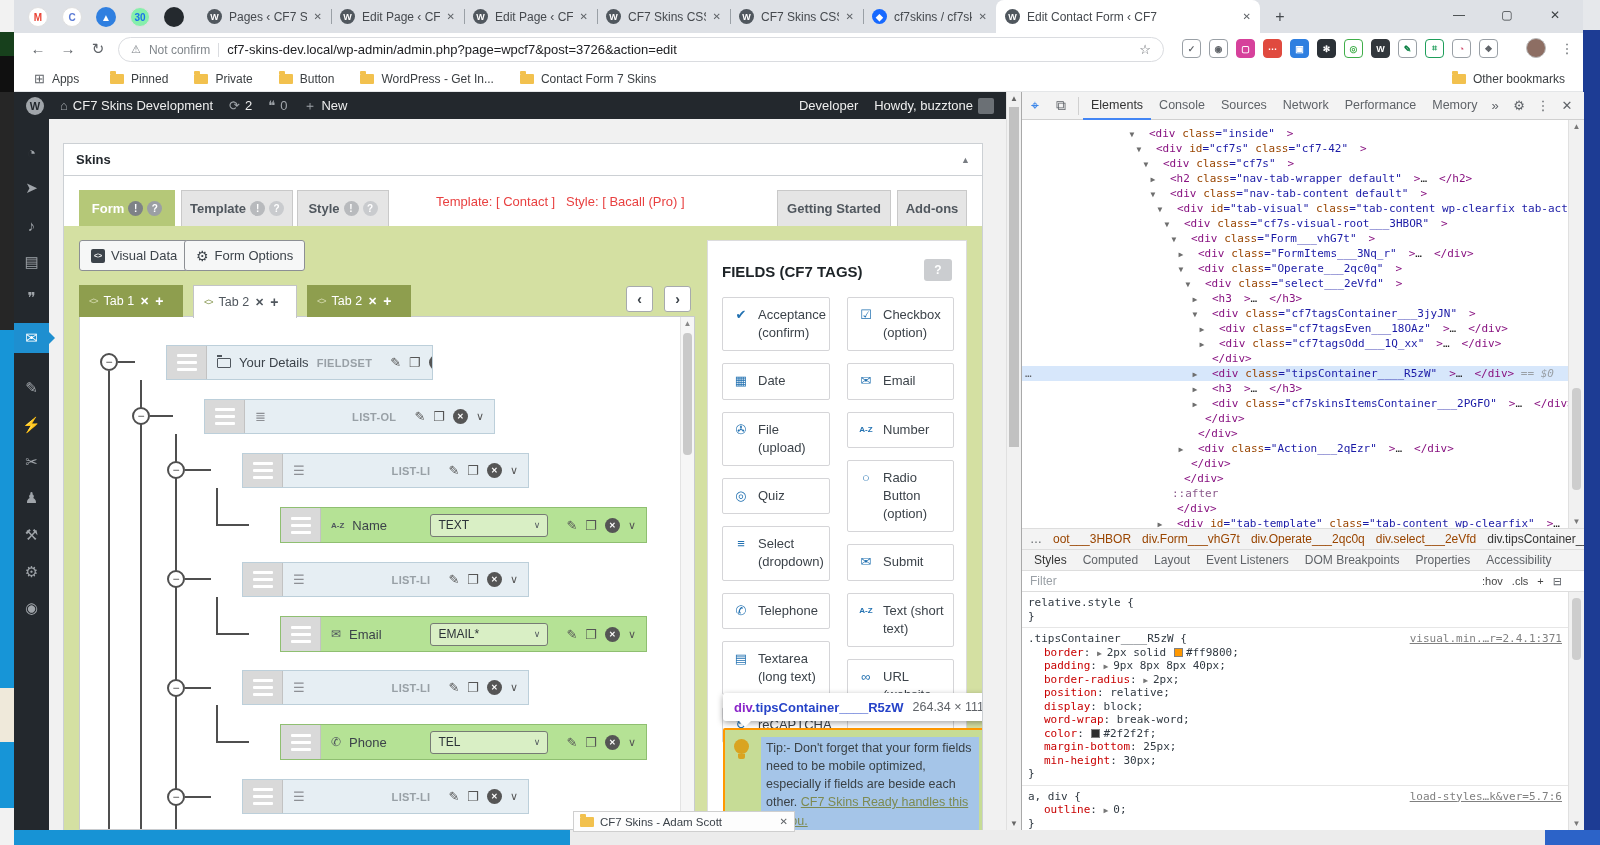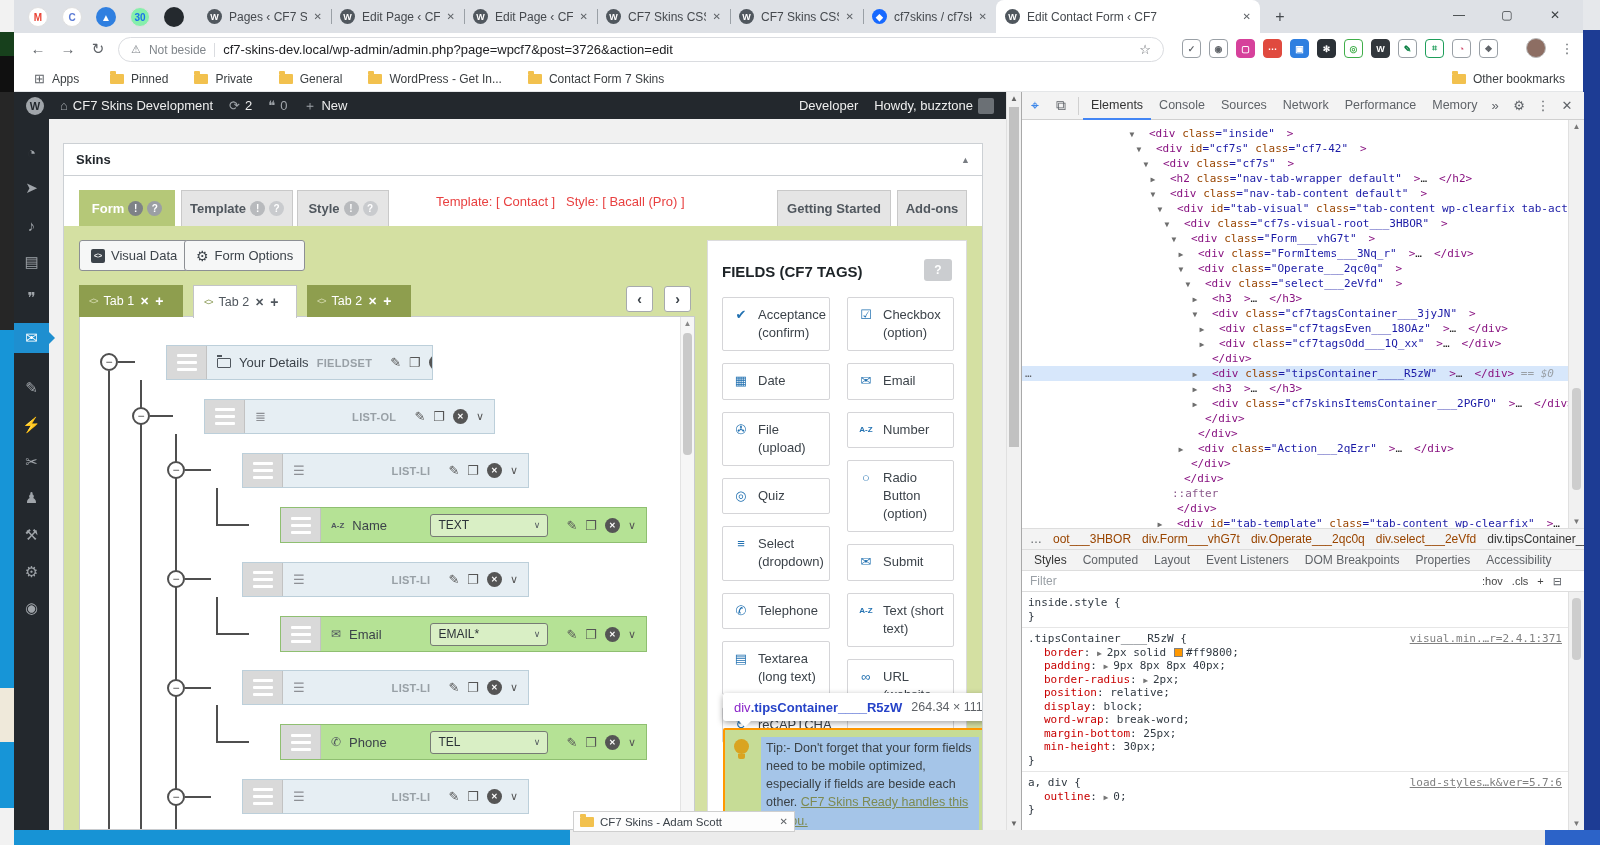--- a/index.html
+++ b/index.html
@@ -120,21 +120,21 @@
   .fbtn .ic{width:18px;flex:0 0 auto;color:var(--field-blue,#2271b1);font-size:13px;text-align:center;padding-top:1px;}
   .fbtn .ic.txt{font-size:8px;font-weight:bold;padding-top:4px;}
   .fbtn .lb{font-size:13px;color:#3c434a;line-height:1.4;}
   #tipbox{position:absolute;left:659px;top:502px;width:264px;height:111px;border:2px solid var(--tip-border,#ff9800);border-radius:2px;background:#c6dc96;z-index:8;}
   #tip-content{position:absolute;left:36px;top:7px;right:6px;bottom:6px;background:#a5c5e8;padding:2px 5px;font-size:12.5px;line-height:1.45;color:#3a4145;}
   #tip-content .lnk{color:#7d8a52;text-decoration:underline;}
   .bulb{position:absolute;left:9px;top:9px;width:15px;height:15px;border-radius:50%;background:#d9a421;}
   .bulb::after{content:"";position:absolute;left:4px;top:15px;width:7px;height:5px;background:#d9a421;border-radius:0 0 2px 2px;}
   #inspect-tooltip{position:absolute;left:659px;top:467px;height:28px;background:#fff;border-radius:3px;box-shadow:0 2px 6px rgba(0,0,0,.35);display:flex;align-items:center;gap:9px;padding:0 11px;z-index:9;white-space:nowrap;}
   #inspect-tooltip::after{content:"";position:absolute;left:16px;bottom:-6px;border:6px solid transparent;border-top-color:#fff;border-bottom:none;}
-  #inspect-tooltip .tg{color:#8a24c9;font-weight:normal;font-size:13px;}
+  #inspect-tooltip .tg{color:#8a24c9;font-weight:bold;font-size:13px;}
   #inspect-tooltip .cl{color:#2643c8;font-weight:bold;font-size:13px;}
   #inspect-tooltip .dm{color:#5f6368;font-size:12.5px;}
 
   
   #page-scroll{left:1006px;top:92px;width:15px;height:738px;background:#f1f1f1;border-left:1px solid #e0e0e0;}
   #page-scroll .ar{position:absolute;left:0;width:14px;text-align:center;font-size:8px;color:#666;}
   #page-scroll .th{position:absolute;left:2px;width:10px;background:#c1c1c1;}
 
   
   #devtools{left:1021px;top:92px;width:562px;height:738px;background:#fff;border-left:1px solid #a9a9a9;font-family:"Liberation Sans",sans-serif;}
@@ -262,21 +262,21 @@
       <span class="winctl" style="left: 1474px;">▢</span>
       <span class="winctl" style="left: 1522px;">✕</span>
     </div>
 
   <div class="abs" id="toolbar">
     <span class="navic" style="left:12px;">←</span>
     <span class="navic" style="left:42px;">→</span>
     <span class="navic" style="left:72px;">↻</span>
     <div id="omnibox">
       <span class="warn">⚠</span>
-      <span class="sec">Not beside</span>
+      <span class="sec">Not confirm</span>
       <span class="div"></span>
       <span class="url">cf7-skins-dev.local/wp-admin/admin.php?page=wpcf7&amp;post=3726&amp;action=edit</span>
       <span class="star">☆</span>
     </div>
     <div id="ext-row">
         <span class="ext abs" style="left: 1168px; background: rgb(255, 255, 255); color: rgb(95, 99, 104); border: 1px solid rgb(154, 160, 166);">✓</span>
         <span class="ext abs" style="left: 1195px; background: rgb(255, 255, 255); color: rgb(95, 99, 104); border: 1px solid rgb(154, 160, 166);">◉</span>
         <span class="ext abs" style="left: 1222px; background: rgb(214, 65, 155); color: rgb(255, 255, 255); border: 1px solid rgb(214, 65, 155);">▢</span>
         <span class="ext abs" style="left: 1249px; background: rgb(224, 74, 63); color: rgb(255, 255, 255); border: 1px solid rgb(224, 74, 63);">⋯</span>
         <span class="ext abs" style="left: 1276px; background: rgb(47, 127, 224); color: rgb(255, 255, 255); border: 1px solid rgb(47, 127, 224);">▣</span>
@@ -301,21 +301,21 @@
         <span class="bmitem">
           <span class="folder"></span>
           <span class="lbl">Pinned</span>
         </span>
         <span class="bmitem">
           <span class="folder"></span>
           <span class="lbl">Private</span>
         </span>
         <span class="bmitem">
           <span class="folder"></span>
-          <span class="lbl">General</span>
+          <span class="lbl">Button</span>
         </span>
         <span class="bmitem">
           <span class="folder"></span>
           <span class="lbl">WordPress - Get In...</span>
         </span>
         <span class="bmitem">
           <span class="folder"></span>
           <span class="lbl">Contact Form 7 Skins</span>
         </span>
       </div>
@@ -777,30 +777,31 @@
     <div id="dt-filter">
       <span class="ph">Filter</span>
       <span class="r" id="dt-filter-right">
           <span>:hov</span>
           <span>.cls</span>
           <span>+</span>
           <span class="ic">⊟</span>
         </span>
     </div>
     <div id="dt-rules">
-        <div class="rline"><span>inside.style</span><span> {</span></div>
+        <div class="rline"><span>relative.style</span><span> {</span></div>
         <div class="rclose">}</div>
         <div class="rsep"></div>
         <div class="rline"><span>.tipsContainer____R5zW</span><span> {</span><span class="rlink">visual.min.…r=2.4.1:371</span></div>
         <div class="pline"><span class="pn">border</span><span>: </span><span class="parrow">▶ </span><span>2px solid </span><span class="swatch" style="background: rgb(255, 152, 0);"></span><span>#ff9800</span><span>;</span></div>
         <div class="pline"><span class="pn">padding</span><span>: </span><span class="parrow">▶ </span><span>9px 8px 8px 40px</span><span>;</span></div>
         <div class="pline"><span class="pn">border-radius</span><span>: </span><span class="parrow">▶ </span><span>2px</span><span>;</span></div>
         <div class="pline"><span class="pn">position</span><span>: </span><span>relative</span><span>;</span></div>
         <div class="pline"><span class="pn">display</span><span>: </span><span>block</span><span>;</span></div>
         <div class="pline"><span class="pn">word-wrap</span><span>: </span><span>break-word</span><span>;</span></div>
+        <div class="pline"><span class="pn">color</span><span>: </span><span class="swatch" style="background: rgb(47, 47, 47);"></span><span>#2f2f2f</span><span>;</span></div>
         <div class="pline"><span class="pn">margin-bottom</span><span>: </span><span>25px</span><span>;</span></div>
         <div class="pline"><span class="pn">min-height</span><span>: </span><span>30px</span><span>;</span></div>
         <div class="rclose">}</div>
         <div class="rsep"></div>
         <div class="rline"><span>a, div</span><span> {</span><span class="rlink">load-styles…k&amp;ver=5.7:6</span></div>
         <div class="pline"><span class="pn">outline</span><span>: </span><span class="parrow">▶ </span><span>0</span><span>;</span></div>
         <div class="rclose">}</div>
       </div>
     <div id="dt-rules-scroll" class="dtsb">
       <div class="th" style="top:6px;height:62px;"></div>

